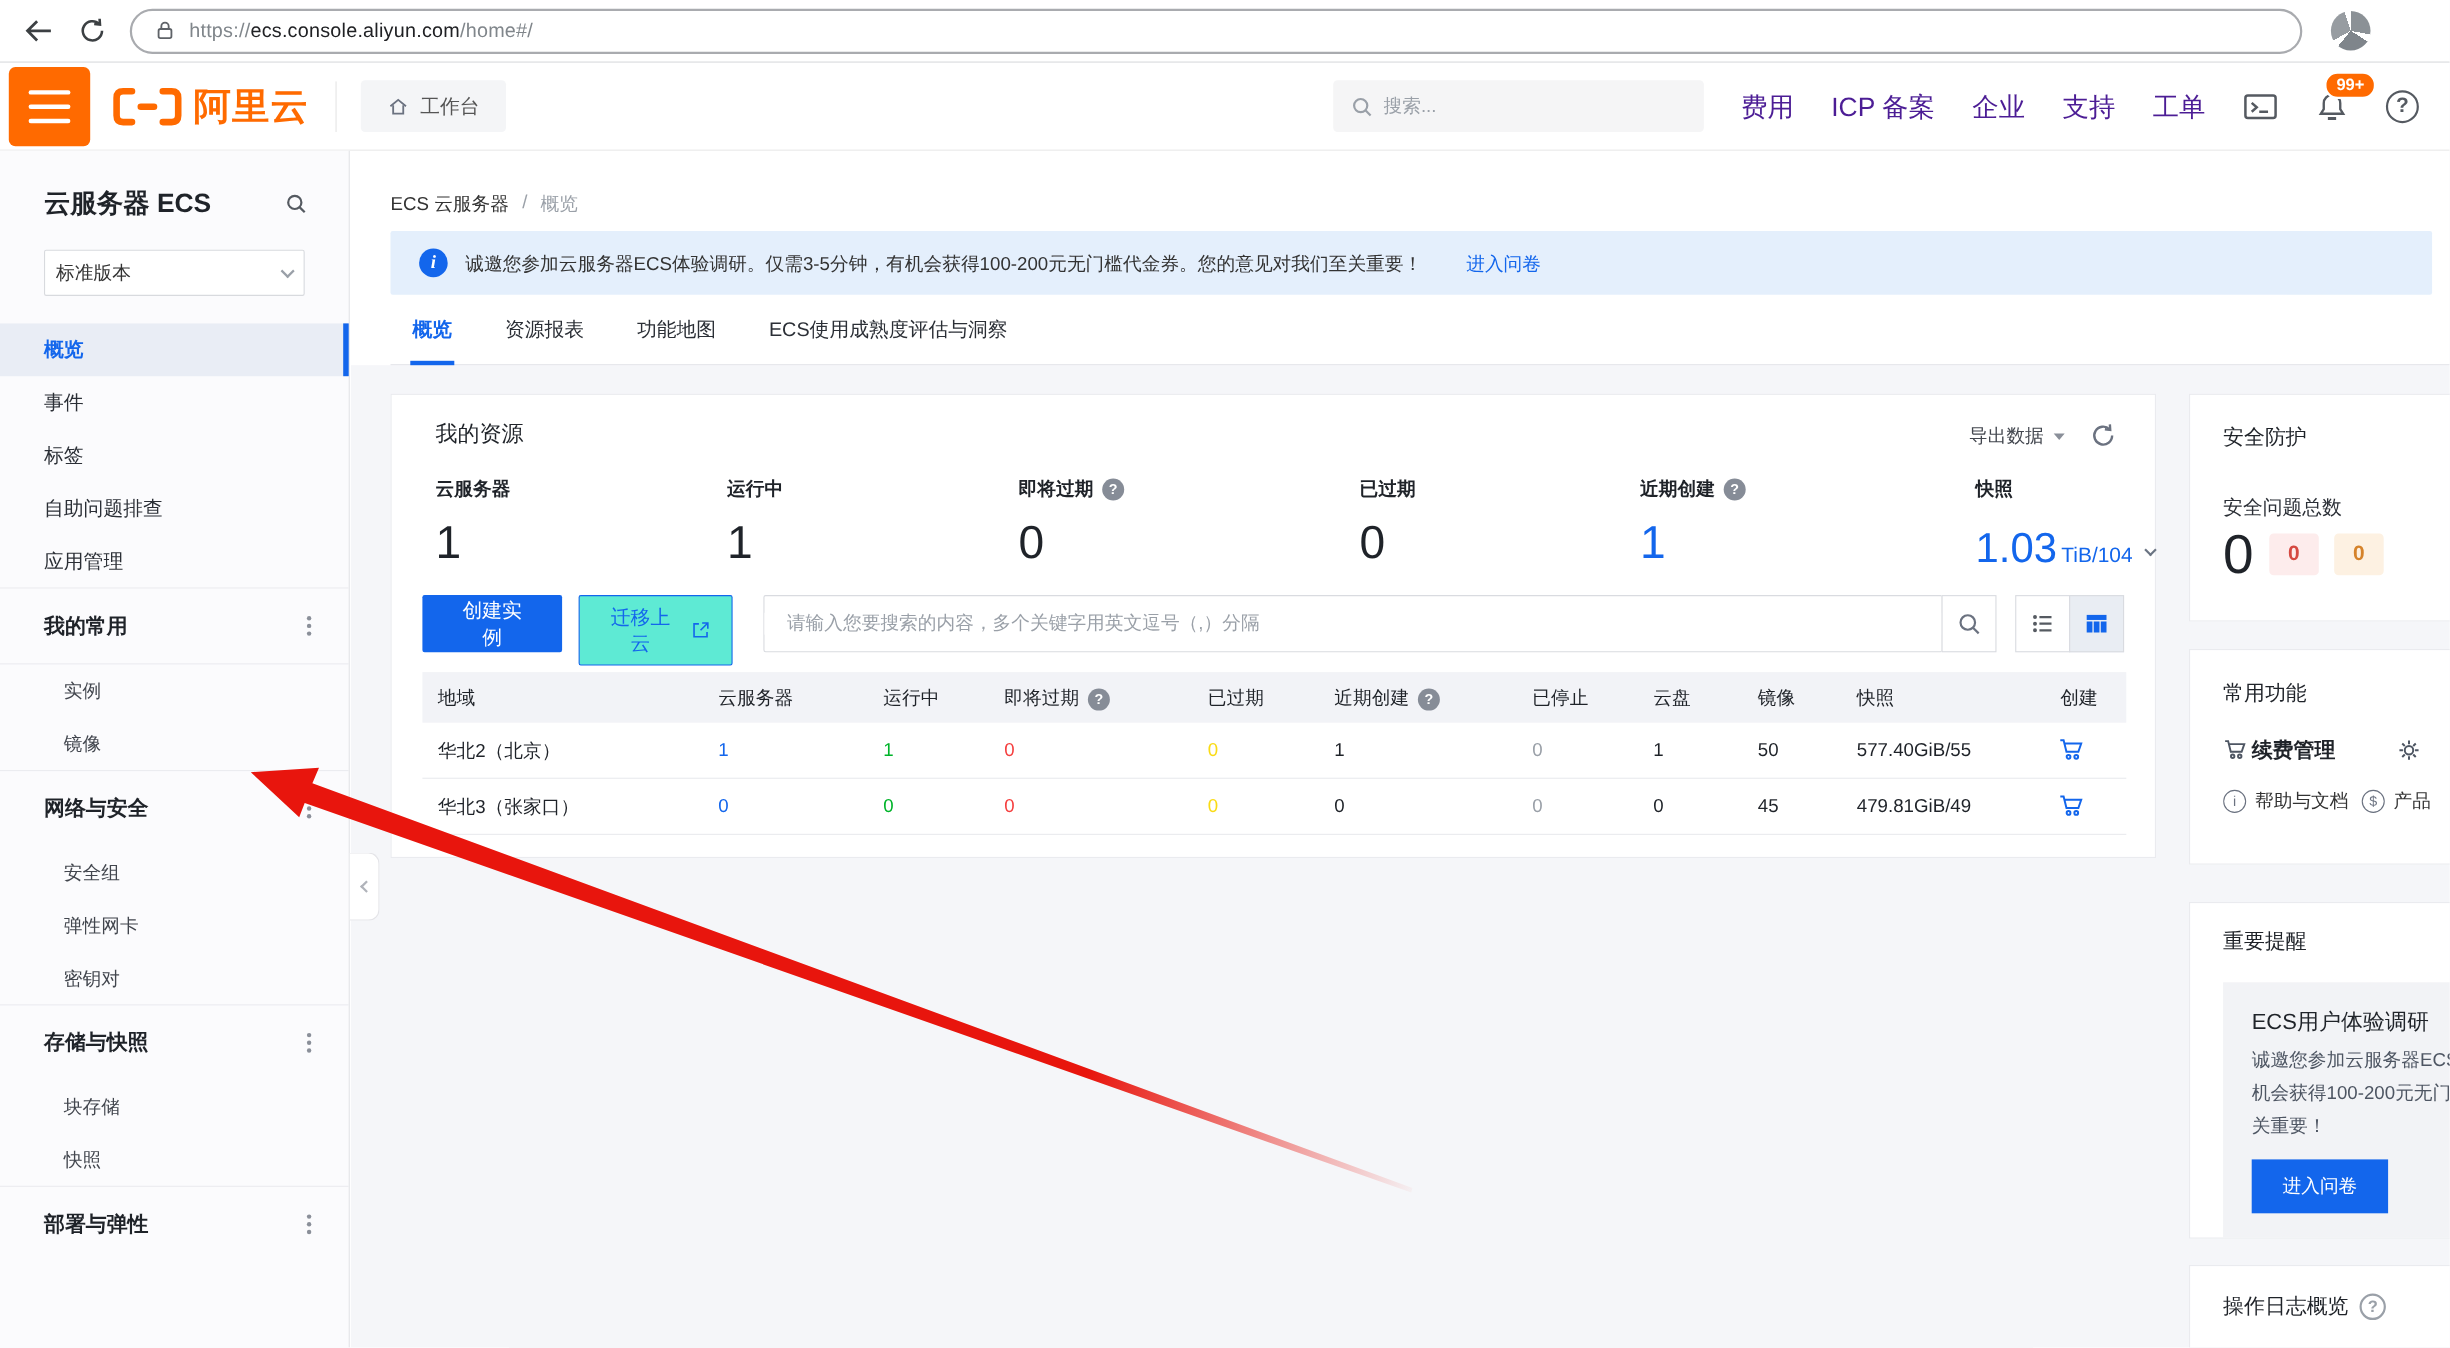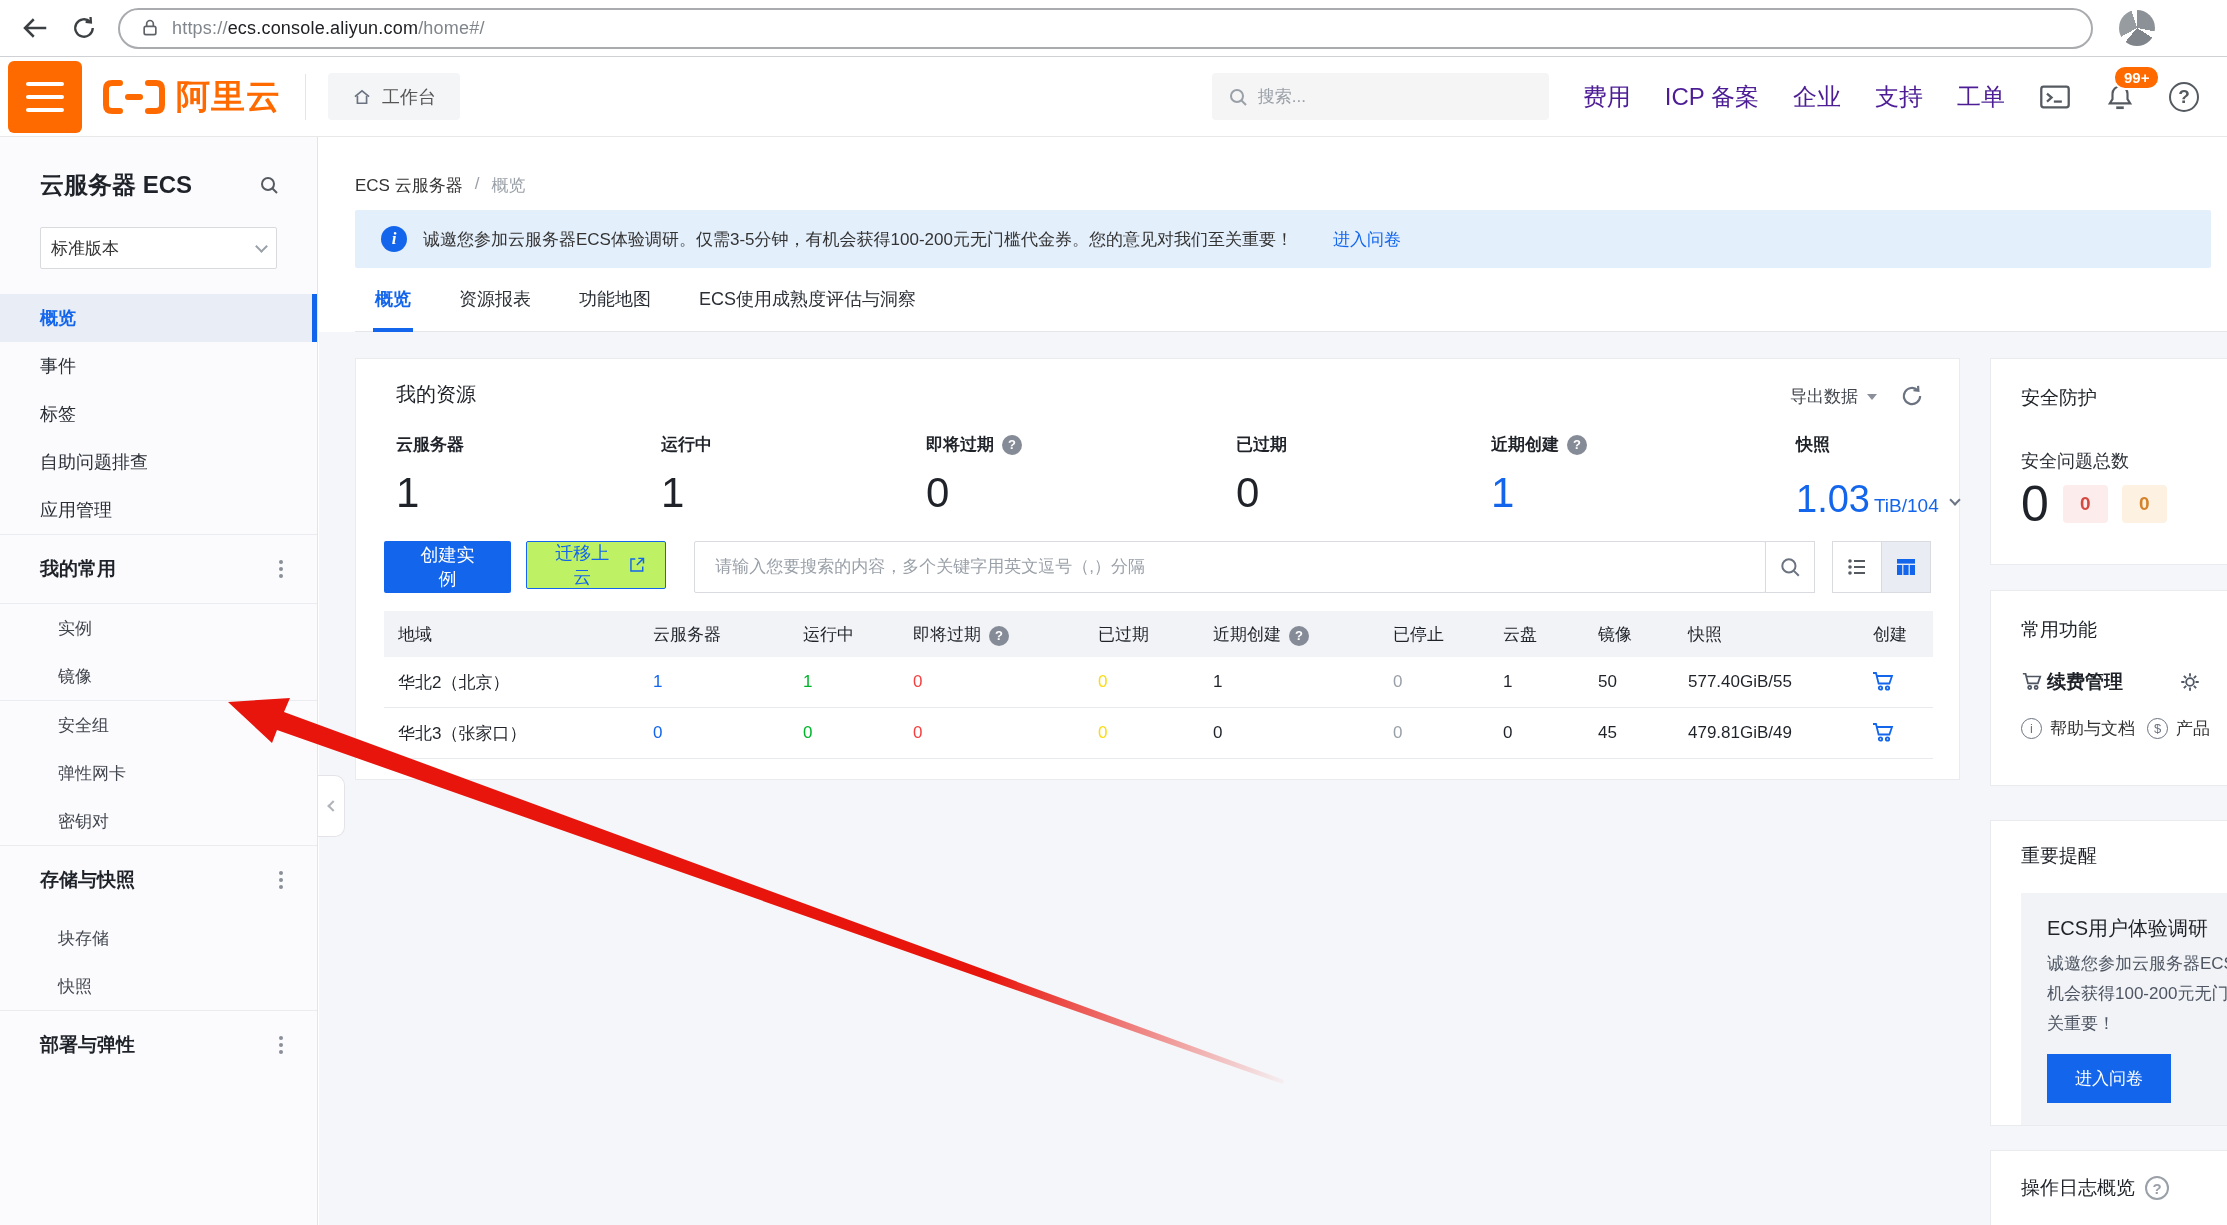--- a/index.html
+++ b/index.html
@@ -77,21 +77,21 @@
   .stat-label{font-size:17px;font-weight:bold;color:#1f2329;display:flex;align-items:center;gap:8px}
   .help-dark{width:20px;height:20px;border-radius:50%;background:#868c97;color:#fff;font-size:13px;font-weight:bold;display:inline-flex;align-items:center;justify-content:center}
   .stat-value{margin-top:14px;font-size:42px;font-weight:300;color:#1f2329;line-height:1.1}
   .stat-value.blue{color:#1366ec}
   .snap-val{margin-top:22px;display:flex;align-items:baseline;gap:4px;color:#1366ec}
   .snap-num{font-size:38px}
   .snap-unit{font-size:19px}
   .snap-caret{width:8px;height:8px;border-right:2px solid #6a7483;border-bottom:2px solid #6a7483;transform:rotate(45deg);margin-left:8px;align-self:center}
   .actions{position:absolute;left:28px;top:182px;right:28px;height:52px;display:flex}
   .btn-primary{height:52px;background:#1366ec;color:#fff;font-size:18px;border:none;padding:0 28px;border-radius:2px;cursor:pointer;font-family:inherit}
-  .btn-secondary{height:48px;margin-left:15px;background:#bef264;color:#1366ec;font-size:18px;border:1px solid #1366ec;padding:0 20px;border-radius:2px;cursor:pointer;display:flex;align-items:center;gap:10px;font-family:inherit}
+  .btn-secondary{height:64px;margin-left:15px;background:#5eead4;color:#1366ec;font-size:18px;border:1px solid #1366ec;padding:0 20px;border-radius:2px;cursor:pointer;display:flex;align-items:center;gap:10px;font-family:inherit}
   .search-wrap{margin-left:28px;width:1088px;height:52px;border:1px solid #d9dbe0;border-radius:2px;background:#fff;display:flex;align-items:center}
   .search-wrap input{flex:1;border:0;outline:0;font-size:17px;padding:0 20px;color:#333;font-family:inherit}
   .search-wrap input::placeholder{color:#9aa0a8}
   .search-btn{width:51px;height:52px;border:1px solid #d9dbe0;background:#fff;display:flex;align-items:center;justify-content:center;cursor:pointer;margin-left:-1px}
   .view-toggle{margin-left:17px;display:flex}
   .vt-btn{width:50px;height:52px;border:1px solid #d9dbe0;background:#fff;display:flex;align-items:center;justify-content:center;cursor:pointer}
   .vt-btn.active{background:#e9edf3;margin-left:-1px}
   .res-table{position:absolute;left:28px;top:252px;width:1549px}
   .t-row{display:grid;grid-template-columns:255px 150px 110px 185px 115px 180px 110px 95px 90px 180px 1fr;align-items:center}
   .t-head{height:46px;background:#f2f3f7;font-size:17px;color:#1f2329}
@@ -234,20 +234,24 @@
     <div class="group-header">
       <span>我的常用</span>
       <span class="kebab"></span>
     </div>
   </div>
   <div class="group">
     <div class="sub">实例</div>
     <div class="sub">镜像</div>
   </div>
   <div class="group">
+    <div class="group-header">
+      <span>网络与安全</span>
+      <span class="kebab"></span>
+    </div>
     <div class="sub">安全组</div>
     <div class="sub">弹性网卡</div>
     <div class="sub">密钥对</div>
   </div>
   <div class="group">
     <div class="group-header">
       <span>存储与快照</span>
       <span class="kebab"></span>
     </div>
     <div class="sub">块存储</div>

